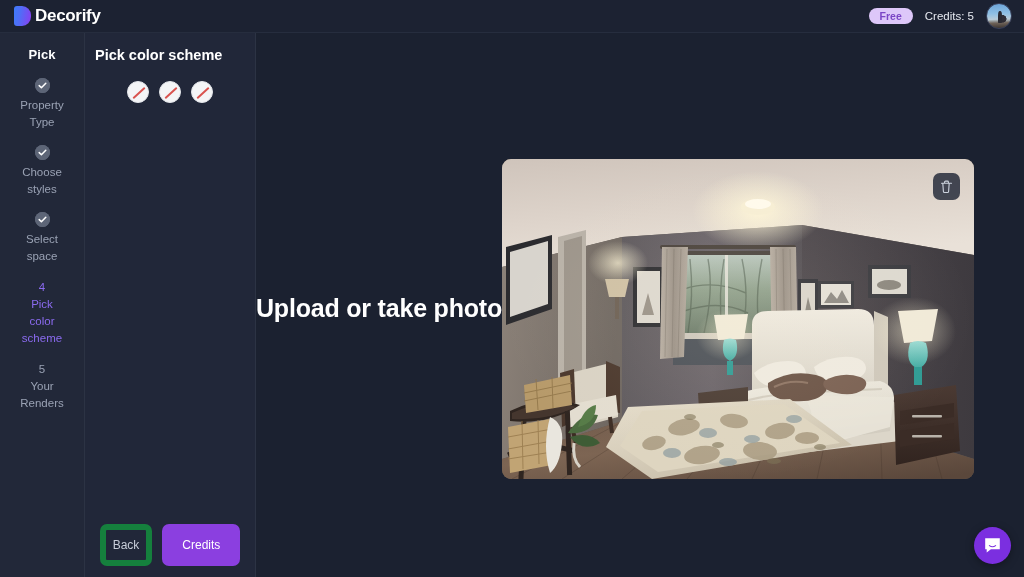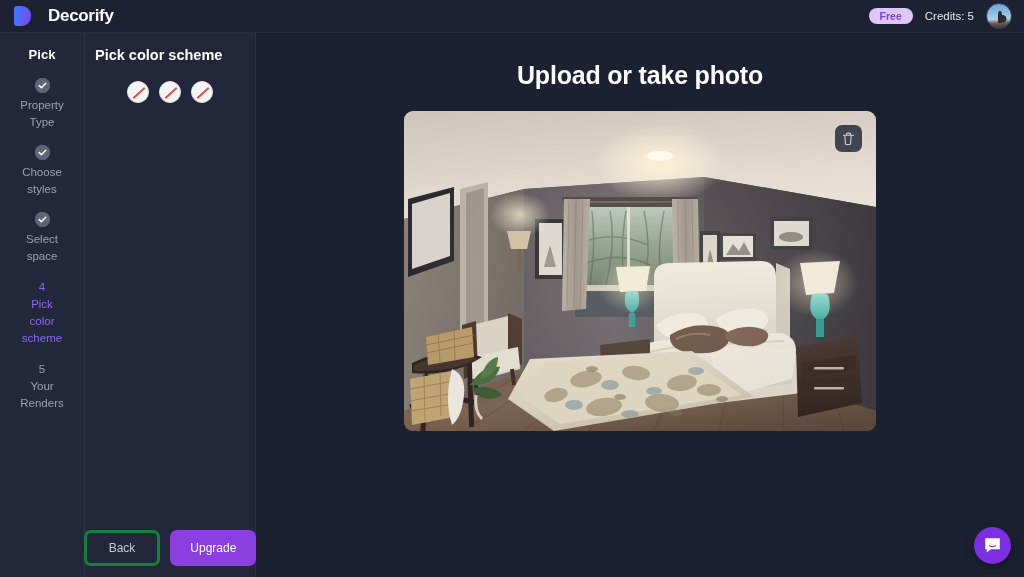--- a/index.html
+++ b/index.html
@@ -13,21 +13,21 @@
 
   
   .topbar {
     height: 33px; flex: 0 0 33px;
     background: #1c2232;
     display: flex; align-items: center;
     padding: 0 12px 0 14px;
     border-bottom: 1px solid #262d3e;
     position: relative; z-index: 5;
   }
-  .brand { display: flex; align-items: center; gap: 18px; }
+  .brand { display: flex; align-items: center; gap: 5px; }
   .brand-mark {
     width: 17px; height: 20px;
     border-radius: 3px 9px 9px 3px;
     background: linear-gradient(100deg, #3e7bfa 0%, #4f6ef7 35%, #8b3df0 100%);
     display: inline-block;
   }
   .brand-text {
     color: #ffffff; font-size: 17px; font-weight: 700;
     letter-spacing: -0.3px; margin-left: -1px;
   }
@@ -115,34 +115,34 @@
     width: 16px; height: 2px; background: #d9534f;
     transform: rotate(-42deg); transform-origin: center;
     border-radius: 1px;
   }
   .scheme-actions {
     margin-top: auto; margin-bottom: 11px;
     display: flex; gap: 10px; justify-content: center;
   }
   .btn-back {
     background: transparent; color: #c7ccd8;
-    border: 3px solid #15803d; border-radius: 7px;
-    font-size: 12px; padding: 8px 22px; cursor: pointer;
+    border: 6px solid #15803d; border-radius: 7px;
+    font-size: 12px; padding: 8px 7px; cursor: pointer;
     font-family: inherit;
   }
   .btn-render {
     background: #8b3fe0; color: #ffffff;
     border: none; border-radius: 7px;
     font-size: 12px; padding: 9px 20px; cursor: pointer;
     font-family: inherit; font-weight: 500;
   }
 
   .main-col {
     flex: 1 1 auto; background: #1b2130;
-    display: flex; flex-direction: column; align-items: center;
+    display: flex; flex-direction: row; align-items: center;
     padding-top: 28px; position: relative;
   }
   .main-title {
     color: #ffffff; font-size: 25px; font-weight: 700;
     letter-spacing: -0.2px; margin-bottom: 21px;
   }
 
   
   .photo-wrap { position: relative; width: 472px; height: 320px; }
   .photo {
@@ -241,21 +241,21 @@
 
     <div class="scheme-col">
       <div class="scheme-title">Pick color scheme</div>
       <div class="swatch-row">
         <div class="swatch"></div>
         <div class="swatch"></div>
         <div class="swatch"></div>
       </div>
       <div class="scheme-actions">
         <button class="btn-back">Back</button>
-        <button class="btn-render">Upgrade</button>
+        <button class="btn-render">Credits</button>
       </div>
     </div>
 
     <div class="main-col">
       <div class="main-title">Upload or take photo</div>
 
       <div class="photo-wrap">
         <div class="photo">
           <svg viewBox="0 0 472 320" preserveAspectRatio="none">
             <defs>

